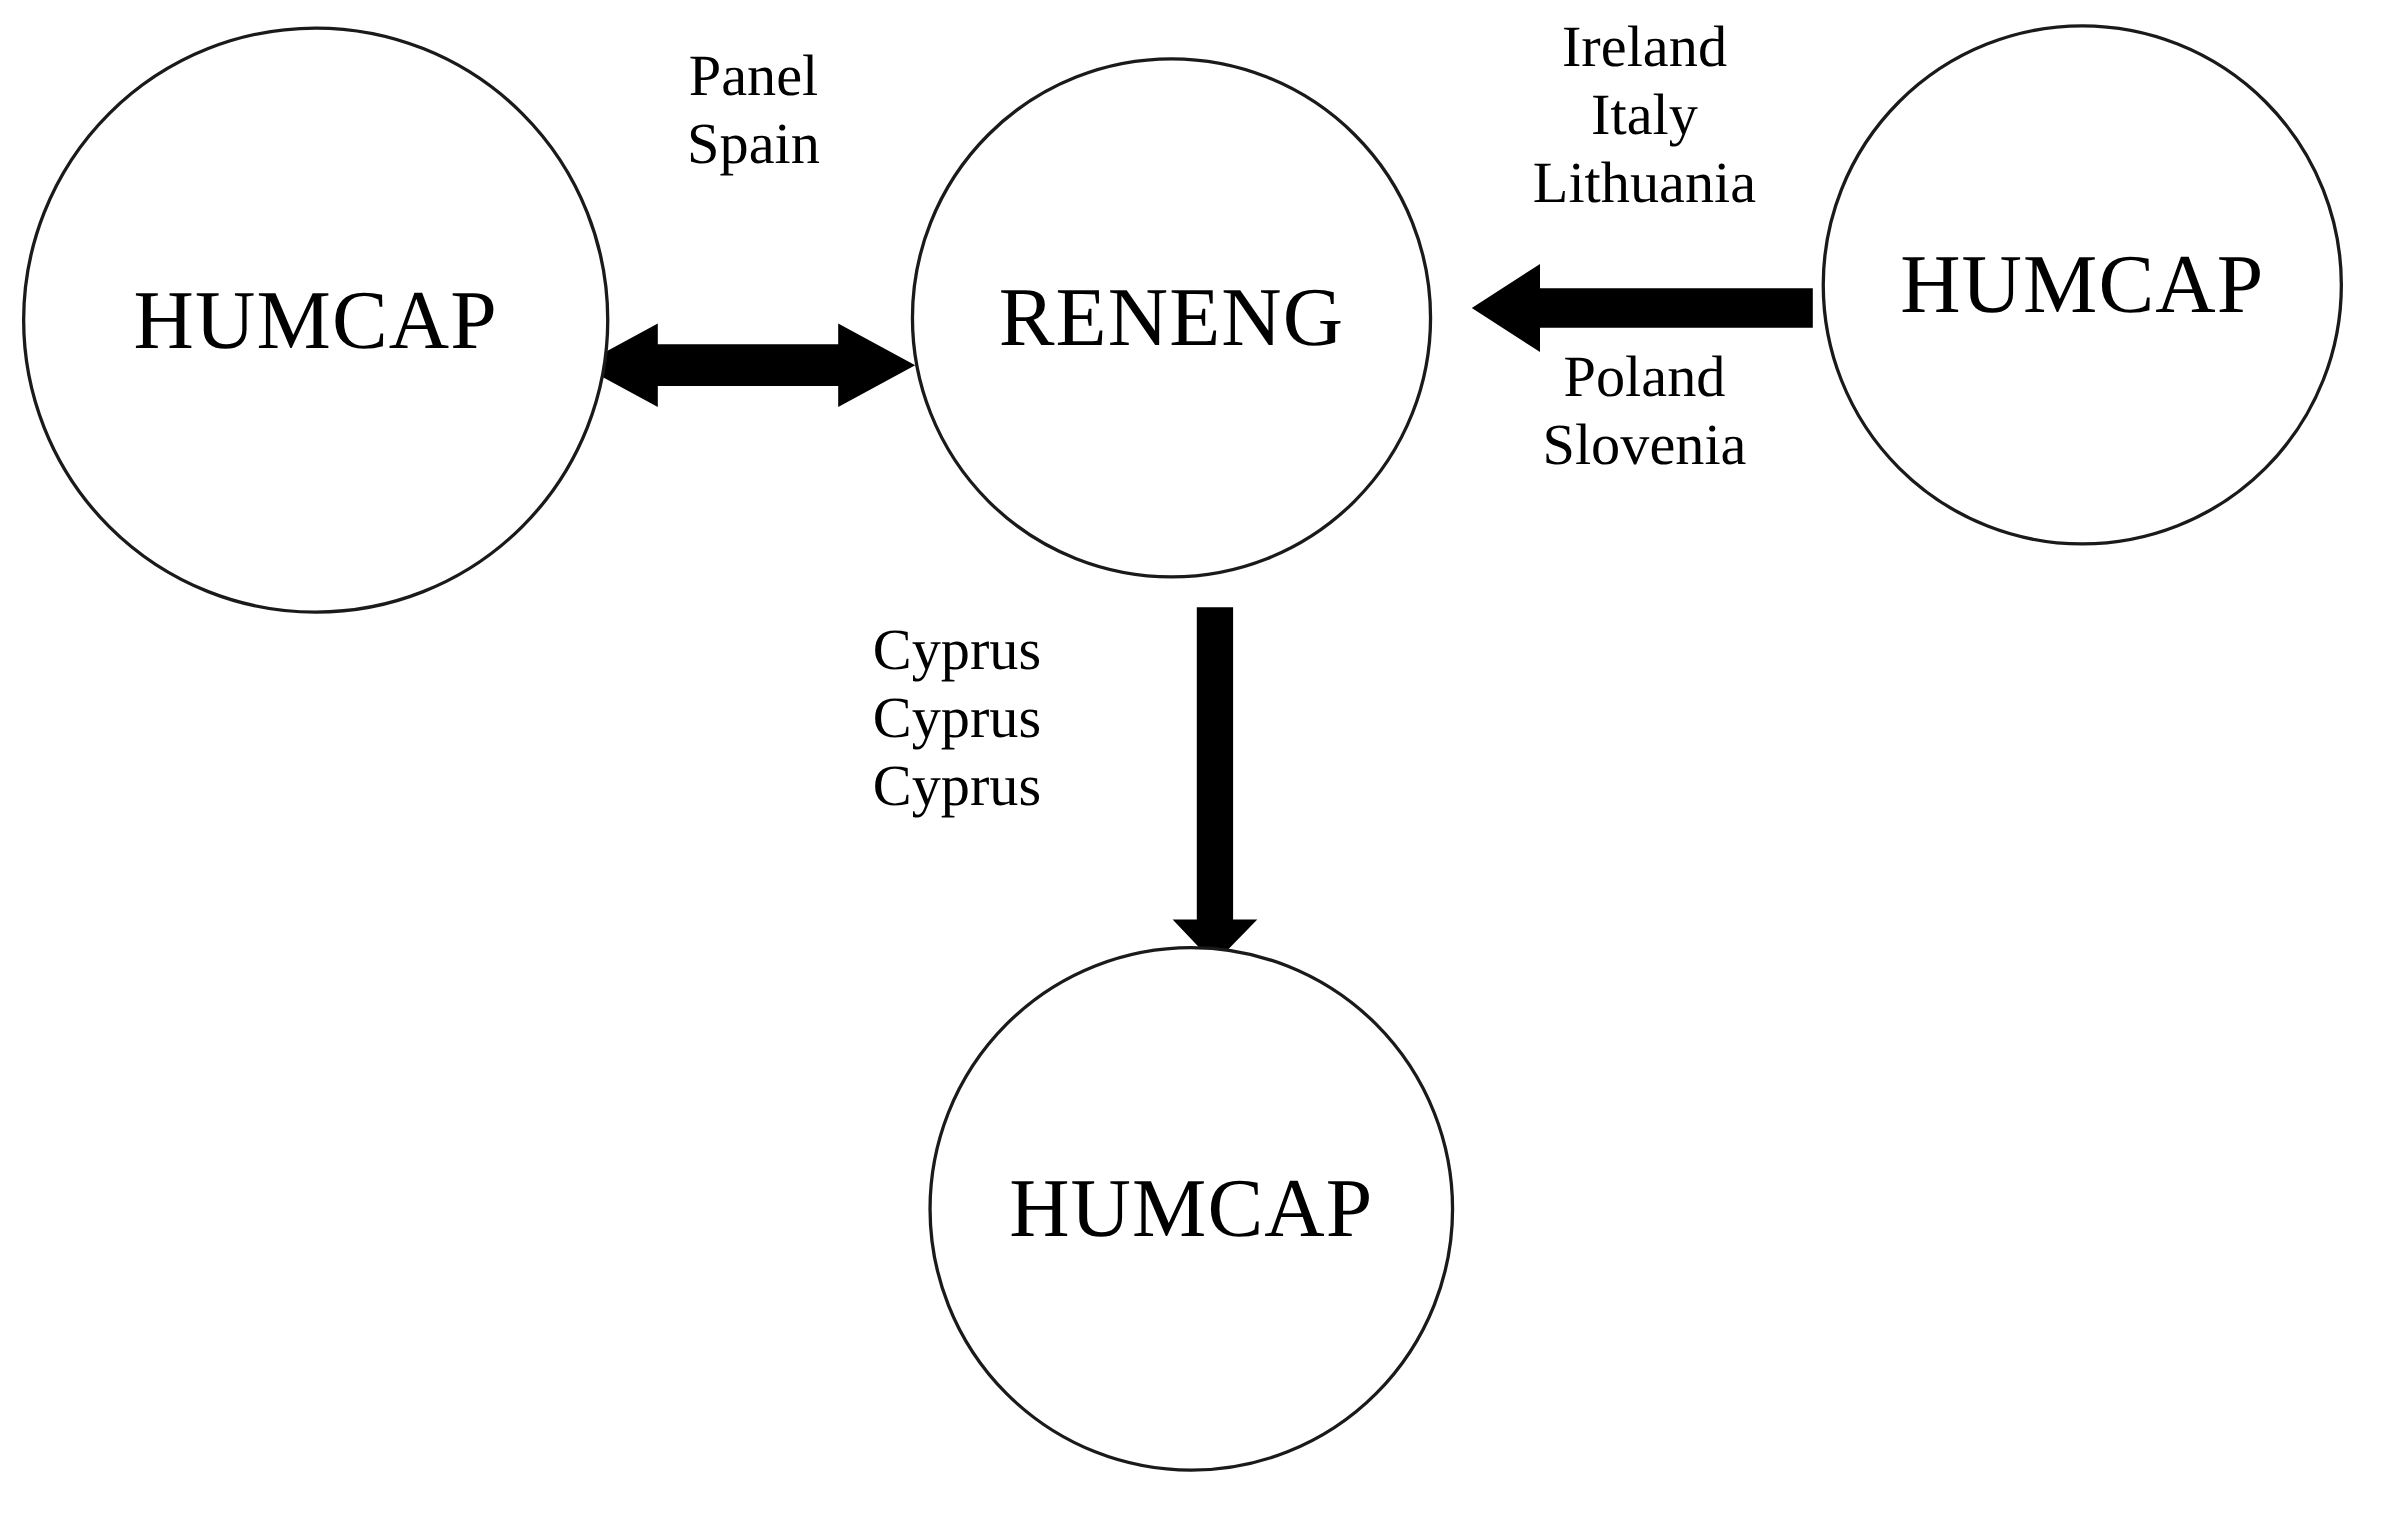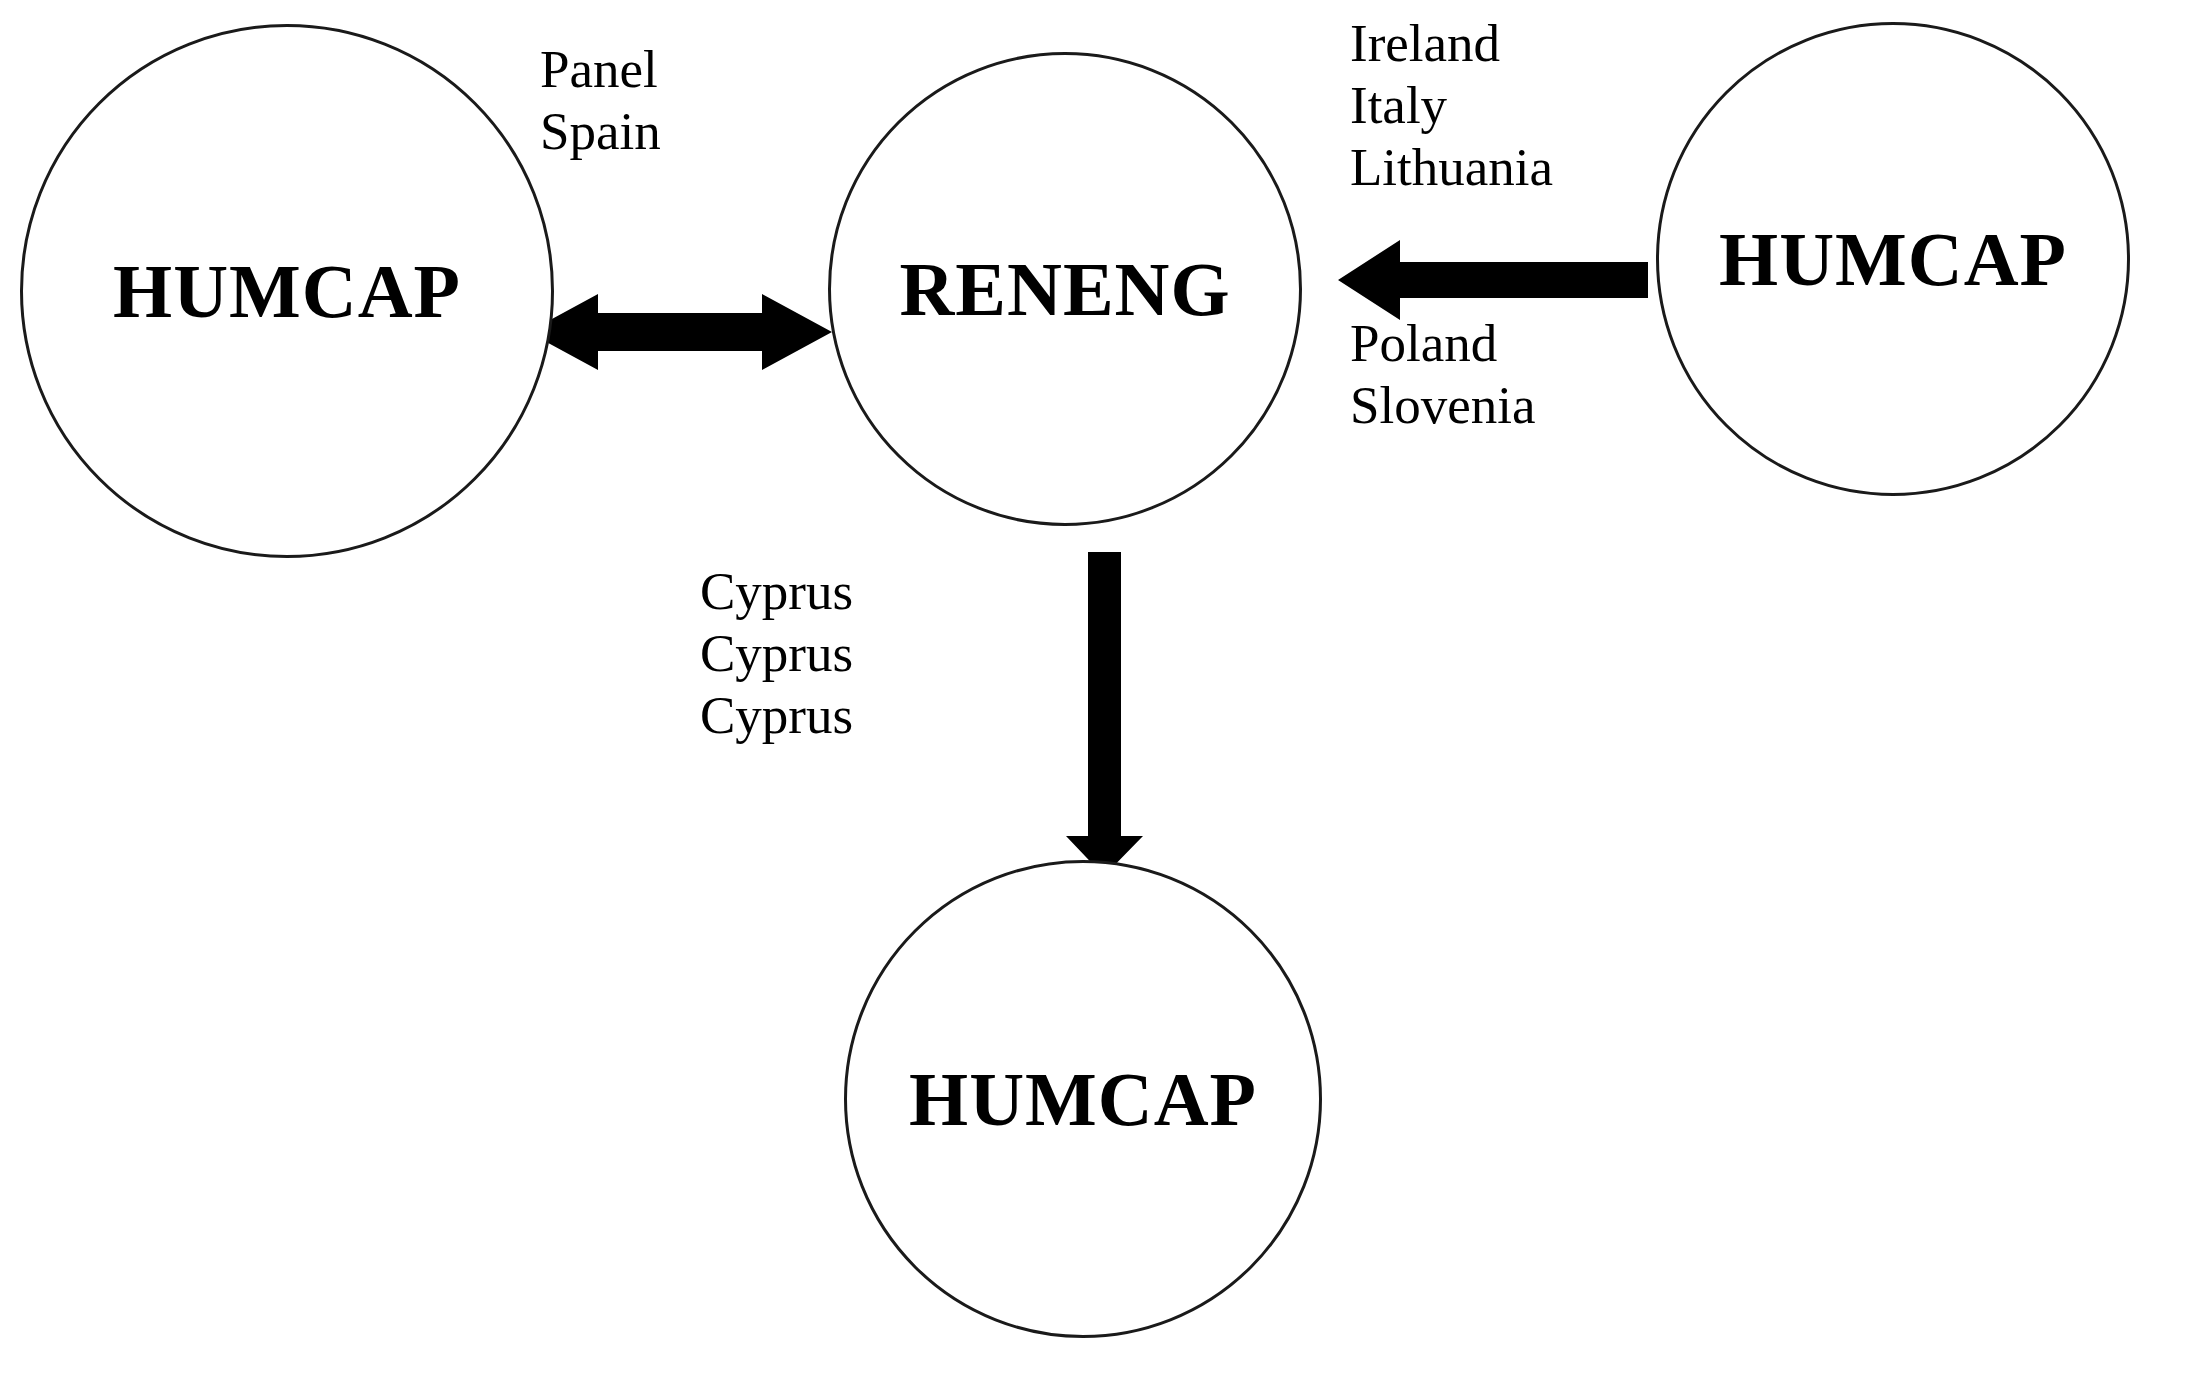--- a/index.html
+++ b/index.html
@@ -26,28 +26,28 @@
     justify-content: center;
   }
   .node-label {
     font-family: "Liberation Serif", "DejaVu Serif", serif;
     font-size: 76px;
     line-height: 1;
     color: #000000;
     letter-spacing: 1px;
     white-space: nowrap;
     user-select: none;
-    font-weight: bold;
   }
   .edge-label {
     position: absolute;
     font-family: "Liberation Serif", "DejaVu Serif", serif;
     font-size: 53px;
     line-height: 62px;
     color: #000000;
+    text-align: center;
     white-space: nowrap;
     user-select: none;
   }
   .edge-label span { display: block; }
   svg.arrows {
     position: absolute;
     left: 0;
     top: 0;
     width: 2188px;
     height: 1389px;

